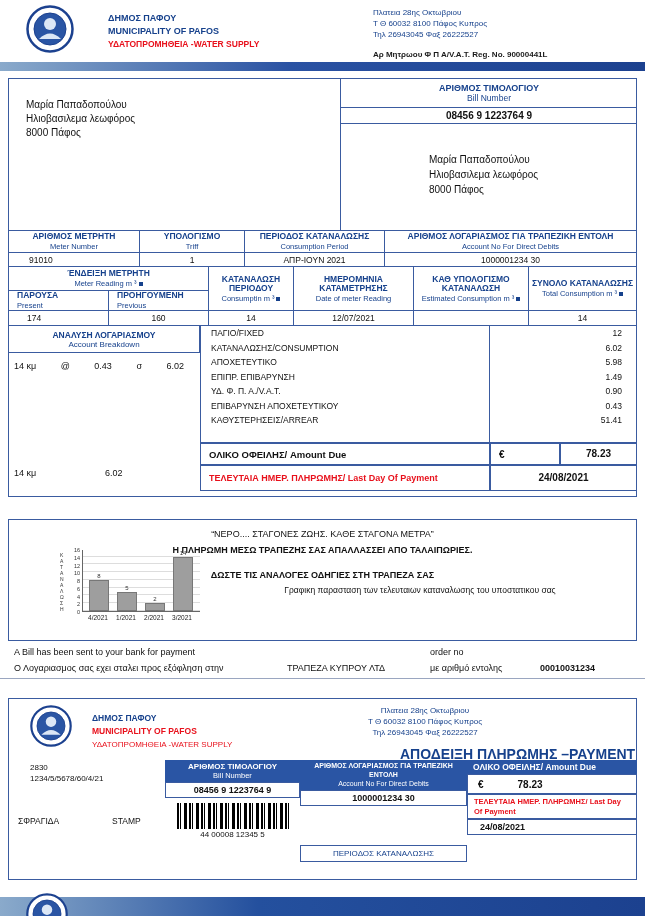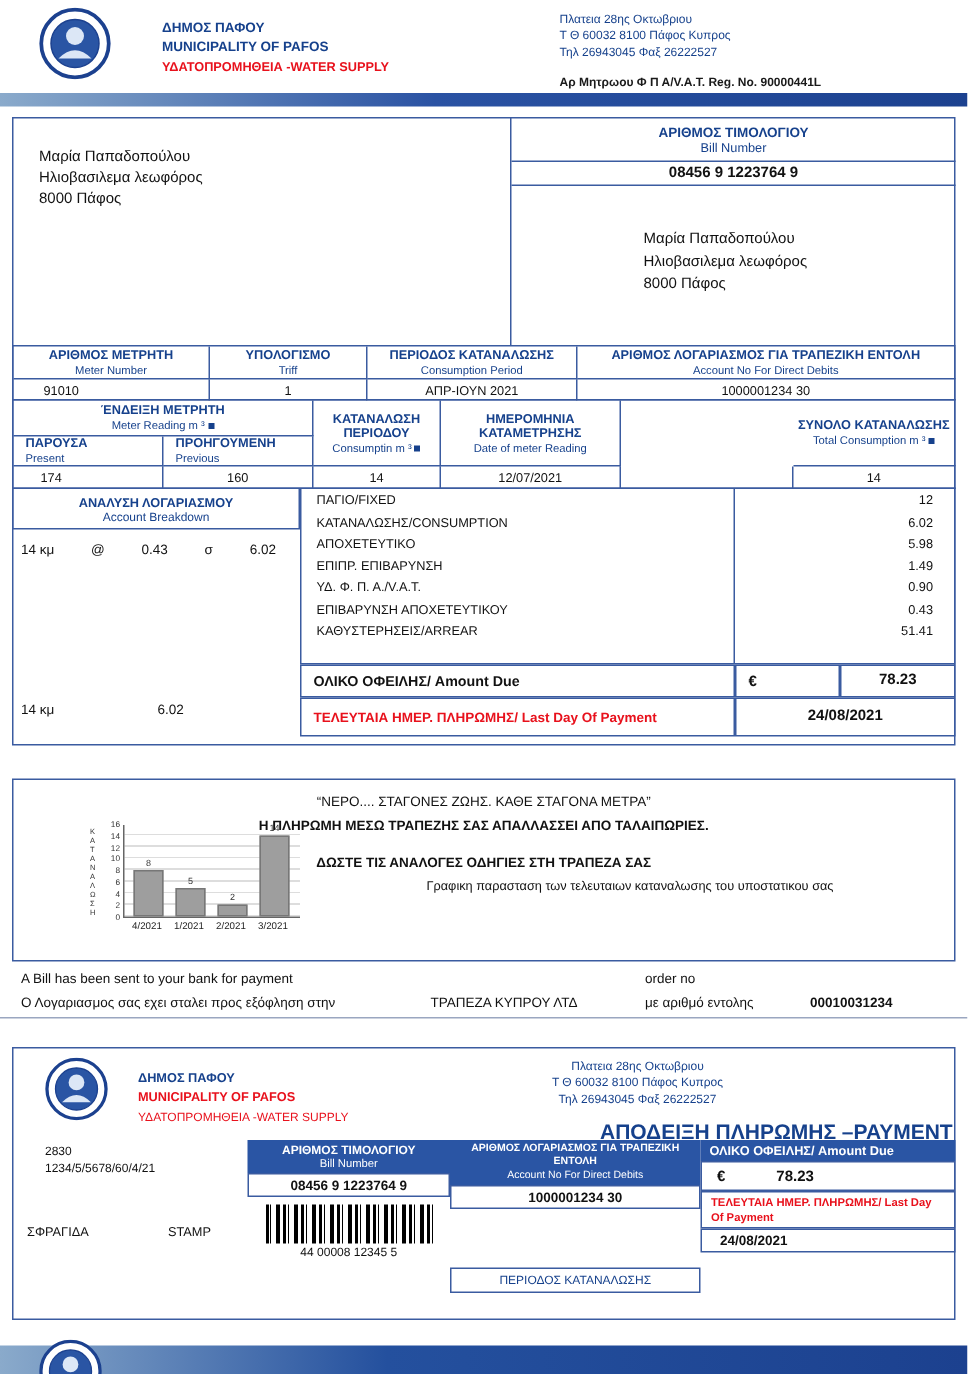--- a/index.html
+++ b/index.html
@@ -106,20 +106,24 @@
       <div class="en"><span>Meter Reading m ³</span><span class="sq"></span></div>
     </div>
     <div class="hcell" style="grid-column:3;grid-row:1/3">
       <div class="gr">ΚΑΤΑΝΑΛΩΣΗ ΠΕΡΙΟΔΟΥ</div>
       <div class="en"><span>Consumptin m ³</span><span class="sq"></span></div>
     </div>
     <div class="hcell" style="grid-column:4;grid-row:1/3">
       <div class="gr">ΗΜΕΡΟΜΗΝΙΑ ΚΑΤΑΜΕΤΡΗΣΗΣ</div>
       <div class="en">Date of meter Reading</div>
     </div>
+    <div class="hcell" style="grid-column:5;grid-row:1/3">
+      <div class="gr">ΚΑΘ ΥΠΟΛΟΓΙΣΜΟ ΚΑΤΑΝΑΛΩΣΗ</div>
+      <div class="en"><span>Estimated Consumption m ³</span><span class="sq"></span></div>
+    </div>
     <div class="hcell" style="grid-column:6;grid-row:1/3">
       <div class="gr">ΣΥΝΟΛΟ ΚΑΤΑΝΑΛΩΣΗΣ</div>
       <div class="en"><span>Total Consumption m ³</span><span class="sq"></span></div>
     </div>
     <div class="hcell" style="grid-column:1;grid-row:2;text-align:left;align-items:flex-start;padding-left:8px">
       <div class="gr">ΠΑΡΟΥΣΑ</div>
       <div class="en">Present</div>
     </div>
     <div class="hcell" style="grid-column:2;grid-row:2;text-align:left;align-items:flex-start;padding-left:8px">
       <div class="gr">ΠΡΟΗΓΟΥΜΕΝΗ</div>

